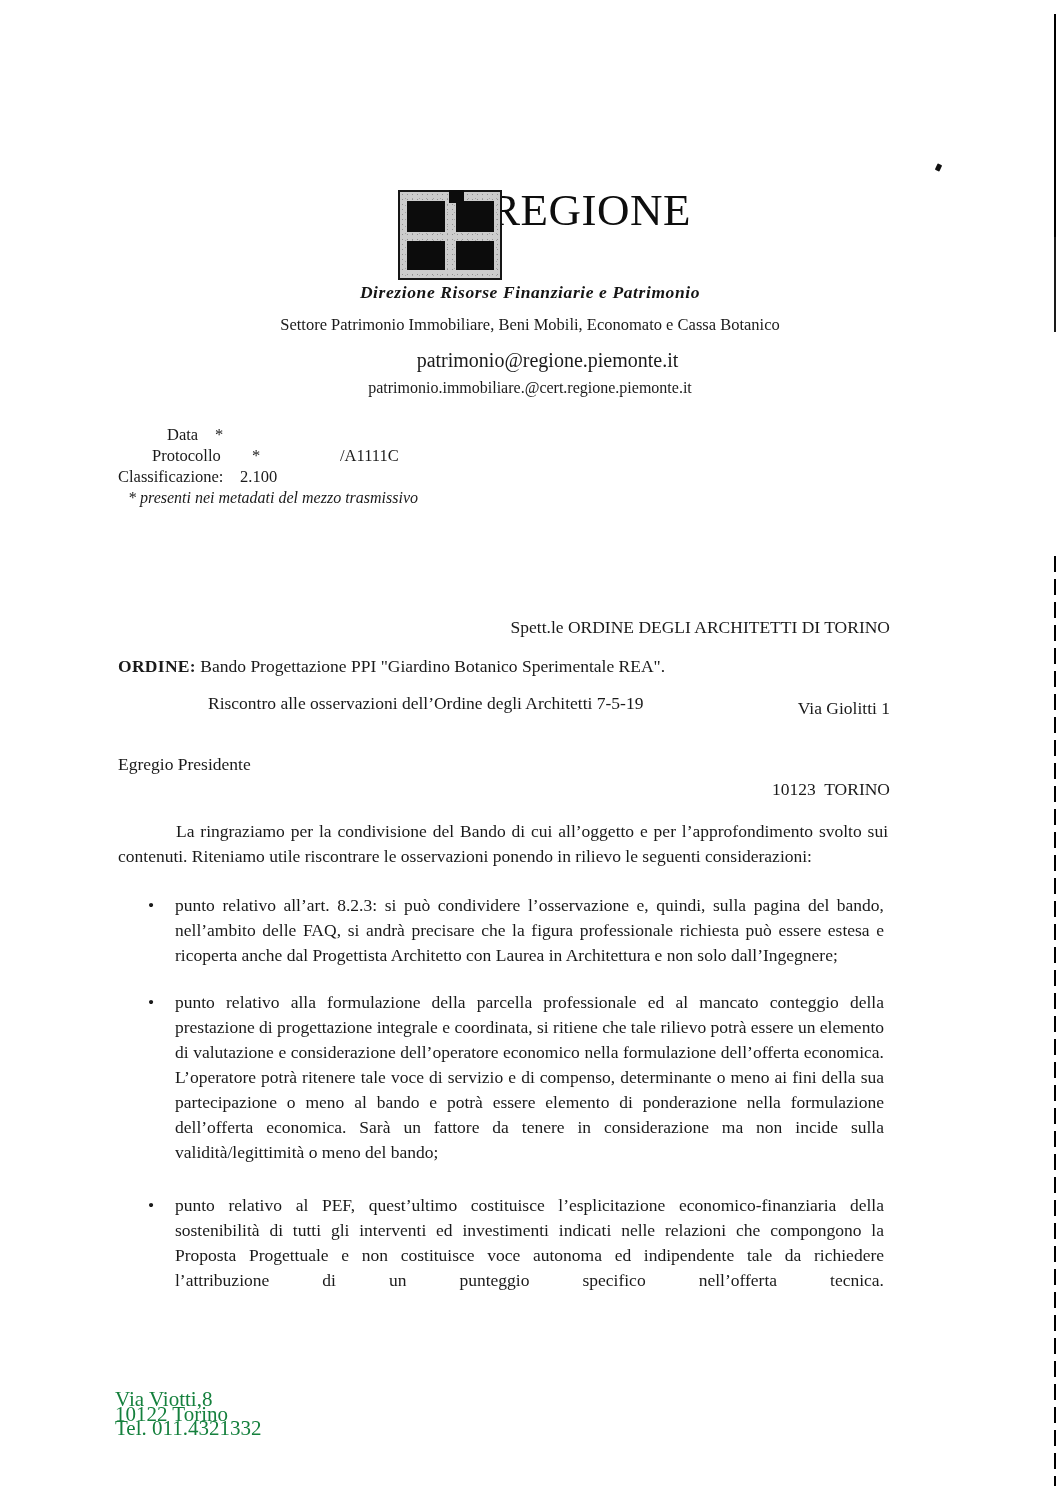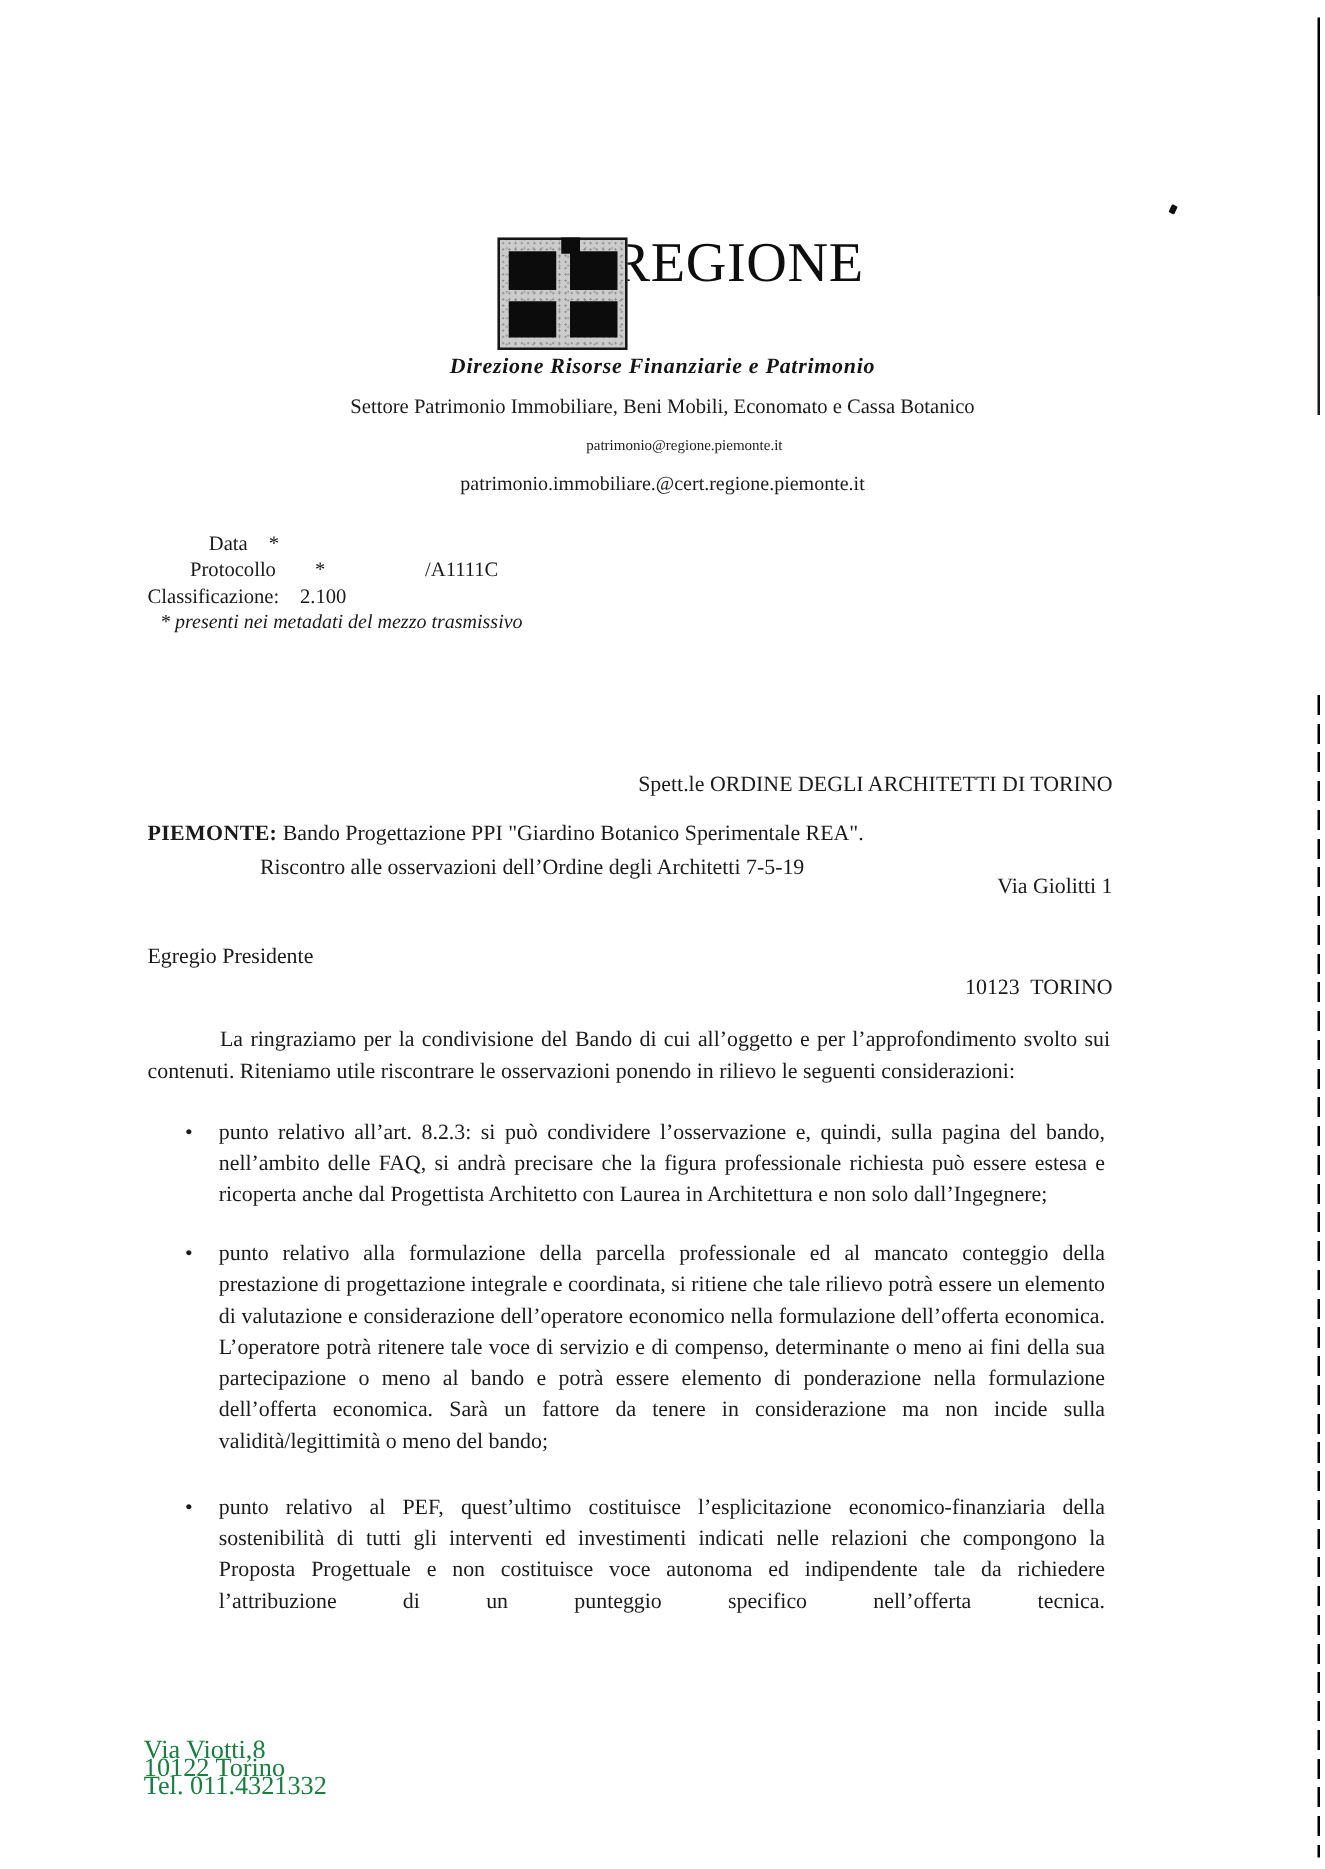--- a/index.html
+++ b/index.html
@@ -38,40 +38,40 @@
   .logo-mark .tl { left:7px; top:9px; }
   .logo-mark .tr { right:6px; top:9px; }
   .logo-mark .bl { left:7px; bottom:8px; height:29px; }
   .logo-mark .br { right:6px; bottom:8px; height:29px; }
   .logo-mark .tab { position:absolute; left:49px; top:-2px; width:15px; height:13px; background:#0c0c0c; }
   .logo-text { margin-left:-12px; font-size:45px; line-height:41px; letter-spacing:.5px;
     color:#0e0e0e; white-space:nowrap; }
   .direction { position:absolute; left:0; right:0; top:282px; text-align:center;
     font-size:17.5px; font-weight:bold; font-style:italic; color:#151515; letter-spacing:.6px; }
   .sector { position:absolute; left:0; right:0; top:315px; text-align:center; font-size:16.5px; }
-  .email1 { position:absolute; left:16px; right:0; top:349px; text-align:center; font-size:12px;margin-left:19px; }
+  .email1 { position:absolute; left:16px; right:0; top:349px; text-align:center; font-size:20px;margin-left:19px; }
   .email2 { position:absolute; left:0; right:0; top:379px; text-align:center; font-size:16px; }
 
   
   .protocol { position:absolute; left:118px; top:425px; width:480px; font-size:16.5px; }
   .protocol .row { position:relative; height:21px; }
   .protocol .row span { position:absolute; white-space:nowrap; }
   .r1-label { left:49px; } .r1-star { left:97px; }
   .r2-label { left:34px; } .r2-star { left:134px; } .r2-code { left:222px; }
   .r3-label { left:0; }   .r3-value { left:122px;font-family:Liberation Serif, serif; }
   .protocol .footnote { margin-left:10px; margin-top:1px; font-style:italic; font-size:16px; white-space:nowrap; }
 
   
   .recipient { position:absolute; right:170px; top:560px; text-align:right;
     font-size:17.5px; line-height:27px; white-space:pre-wrap; }
 
   
   .subject { position:absolute; left:118px; top:654px; width:790px; font-size:17.5px; line-height:24px; }
   .subject .lbl { font-weight:bold; letter-spacing:.3px; }
-  .subject .line2 { margin-left:90px; margin-top:3px;font-family:Liberation Serif, serif; }
+  .subject .line2 { margin-left:90px; margin-top:13px;font-family:Liberation Serif, serif; }
 
   
   .salutation { position:absolute; left:118px; top:754px; font-size:17.5px; }
   .intro { position:absolute; left:118px; top:801px; width:770px;
     font-size:17.5px; line-height:25px; text-align:justify; text-indent:58px; }
   .bullets { position:absolute; left:148px; top:893px; width:736px; margin:0; padding:0;
     list-style:none; font-size:17.5px; line-height:25px; }
   .bullets li { position:relative; padding-left:27px; text-align:justify; }
   .bullets li::before { content:"\2022"; position:absolute; left:0; top:0; }
   .bullets li.li2 { margin-top:22px; }
@@ -126,21 +126,21 @@
   </section>
 
   <section class="recipient">
     <div>Spett.le ORDINE DEGLI ARCHITETTI DI TORINO</div>
     <div>Via Giolitti 1</div>
     <div>10123  TORINO</div>
   </section>
 
   <section class="subject">
     <div>
-      <span class="lbl">PIEMONTE:</span>
+      <span class="lbl">ORDINE:</span>
       <span>Bando Progettazione PPI "Giardino Botanico Sperimentale REA".</span>
     </div>
     <div class="line2">Riscontro alle osservazioni dell’Ordine degli Architetti 7-5-19</div>
   </section>
 
   <div class="salutation">Egregio Presidente</div>
 
   <p class="intro">La ringraziamo per la condivisione del Bando di cui all’oggetto e per l’approfondimento svolto sui contenuti. Riteniamo utile riscontrare le osservazioni ponendo in rilievo le seguenti considerazioni:</p>
 
   <ul class="bullets">

